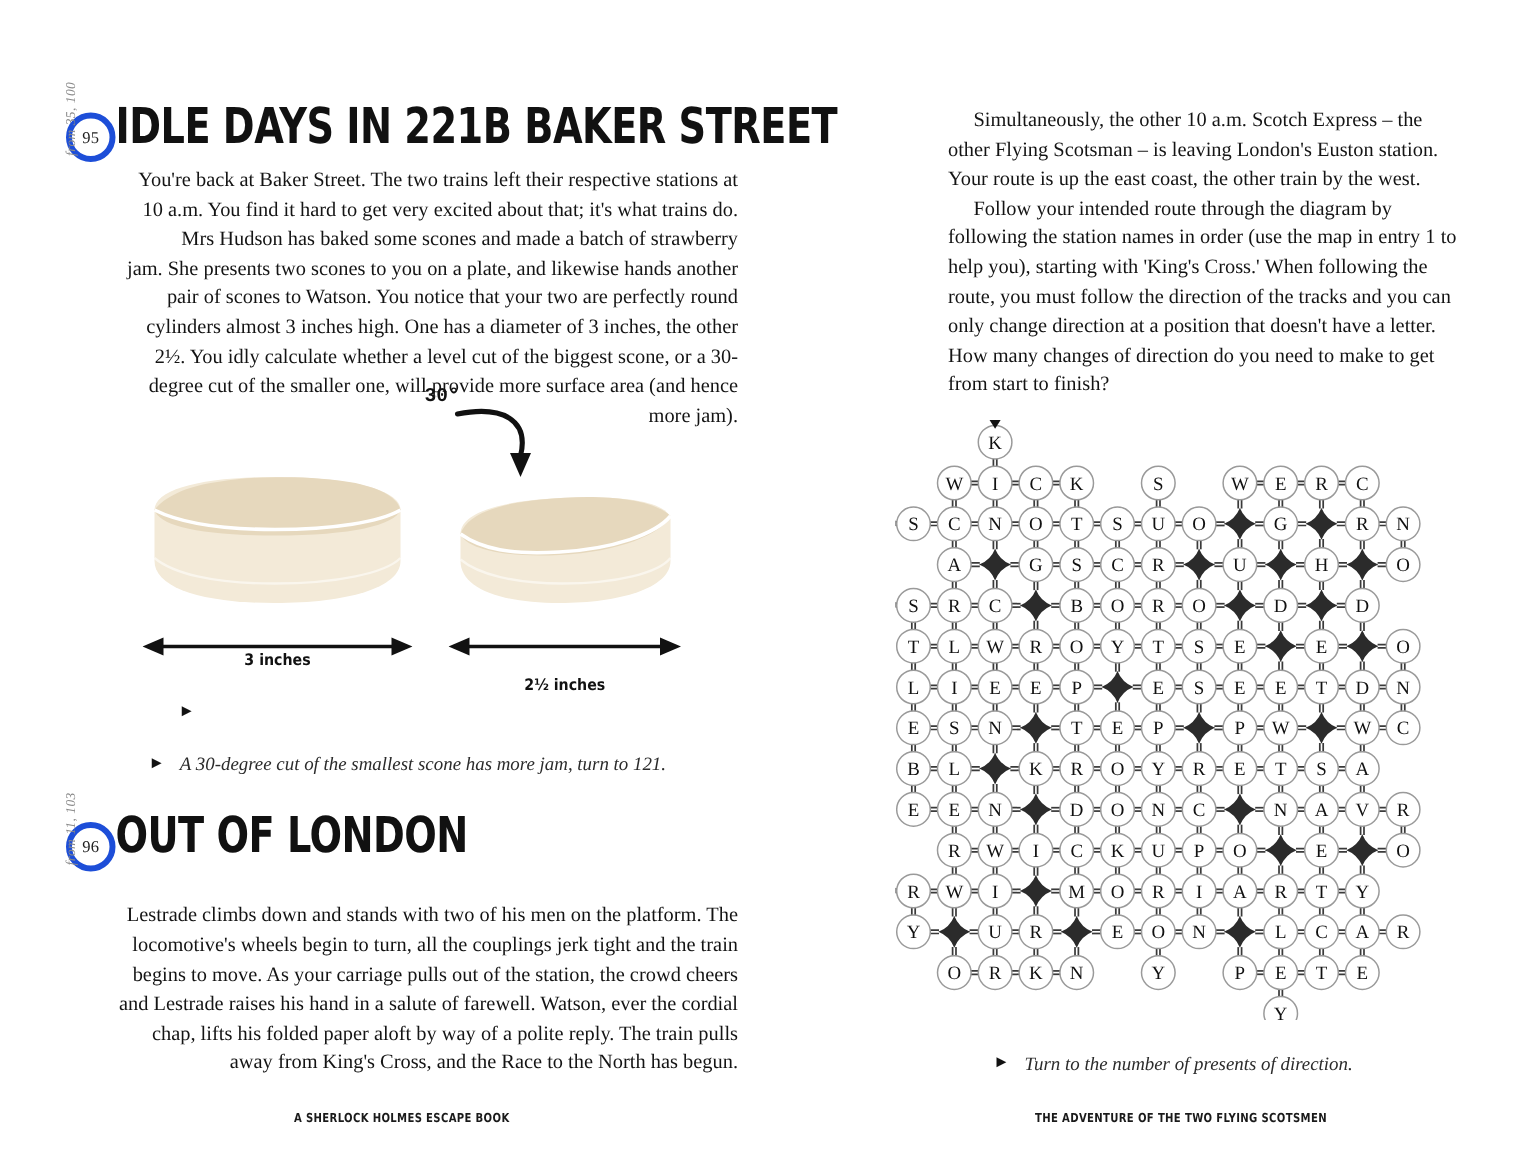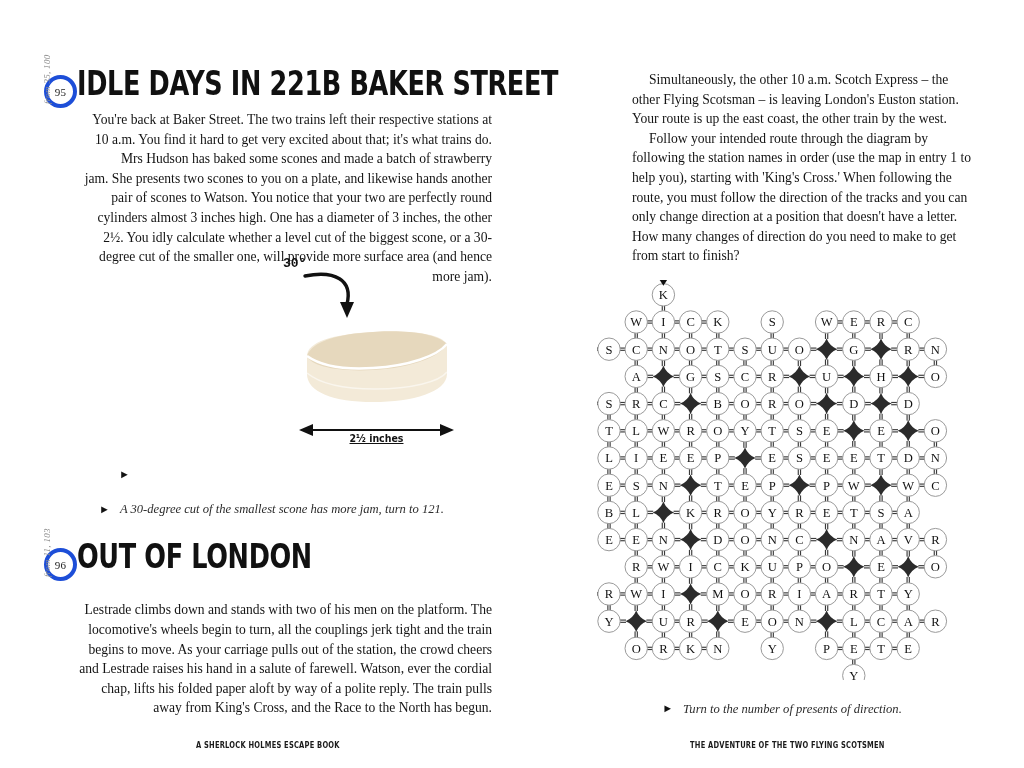--- a/index.html
+++ b/index.html
@@ -150,35 +150,50 @@
     </div>
     <div class="from-tag">from 35, 100</div>
 
     <div class="body-text">
       <p>You're back at Baker Street. The two trains left their respective stations at 10 a.m. You find it hard to get very excited about that; it's what trains do.</p>
       <p>Mrs Hudson has baked some scones and made a batch of strawberry jam. She presents two scones to you on a plate, and likewise hands another pair of scones to Watson. You notice that your two are perfectly round cylinders almost 3 inches high. One has a diameter of 3 inches, the other 2½. You idly calculate whether a level cut of the biggest scone, or a 30-degree cut of the smaller one, will provide more surface area (and hence more jam).</p>
     </div>
 
     <div class="scones">
 
+      <div class="scone-unit" style="left:18px;">
+        <svg width="180" height="100" viewBox="0 0 180 100">
+          <path d="M8,28 C8,14 40,6 88,6 C136,6 172,14 172,28 L172,62 C172,80 136,90 88,90 C40,90 8,80 8,62 Z" fill="#f3ead8" stroke="none"></path>
+          <path d="M8,28 C14,20 28,12 52,9 C76,5 116,5 142,10 C160,14 170,20 172,28
+                   C168,38 140,45 88,45 C36,45 11,38 8,28 Z" fill="#e6d8bd" stroke="none"></path>
+          <path d="M8,28 C24,36 48,41 88,41 C128,41 158,36 172,28" fill="none" stroke="#ffffff" stroke-width="2.4"></path>
+          <path d="M8,60 C20,70 46,77 88,77 C130,77 162,70 172,60" fill="none" stroke="#ffffff" stroke-width="1.6" opacity=".55"></path>
+        </svg>
+        <svg width="180" height="16" viewBox="0 0 180 16" style="display:block;margin-top:6px;">
+          <line x1="10" y1="8" x2="170" y2="8" stroke="#111" stroke-width="2.2"></line>
+          <polygon points="0,8 14,2 14,14" fill="#111"></polygon>
+          <polygon points="180,8 166,2 166,14" fill="#111"></polygon>
+        </svg>
+        <div class="meas" style="left:0;top:122px;width:180px;">3 inches</div>
+      </div>
 
       <div class="scone-unit" style="left:222px;">
         <svg width="155" height="100" viewBox="0 0 155 100">
           <path d="M8,44 C8,30 34,22 74,20 C114,18 146,22 148,34 L148,62 C148,80 114,90 74,90 C34,90 8,80 8,62 Z" fill="#f3ead8" stroke="none"></path>
           <path d="M8,44 C12,32 30,24 62,21 C100,17 136,20 148,32
                    C142,44 114,56 74,58 C38,60 12,54 8,44 Z" fill="#e6d8bd" stroke="none"></path>
           <path d="M8,44 C22,54 42,58 74,56 C110,54 138,44 148,32" fill="none" stroke="#ffffff" stroke-width="2.4"></path>
           <path d="M8,61 C20,71 44,77 76,77 C112,77 140,70 148,60" fill="none" stroke="#ffffff" stroke-width="1.6" opacity=".55"></path>
         </svg>
         <svg width="155" height="16" viewBox="0 0 155 16" style="display:block;margin-top:6px;">
           <line x1="10" y1="8" x2="145" y2="8" stroke="#111" stroke-width="2.2"></line>
           <polygon points="0,8 14,2 14,14" fill="#111"></polygon>
           <polygon points="155,8 141,2 141,14" fill="#111"></polygon>
         </svg>
-        <div class="meas" style="left:0;top:120px;width:155px;text-decoration:underline;">2½ inches</div>
+        <div class="meas" style="left:0;top:139px;width:155px;">2½ inches</div>
         
         <svg width="92" height="62" viewBox="0 0 92 62" style="position:absolute;left:-8px;top:-48px;">
           <path d="M14,12 C44,6 62,16 56,40" fill="none" stroke="#111" stroke-width="3.4" stroke-linecap="round"></path>
           <polygon points="56,54 49,38 63,38" fill="#111"></polygon>
         </svg>
         <div class="deg-label" style="left:-32px;top:-56px;">30°</div>
       </div>
     </div>
 
     <div class="choices">

